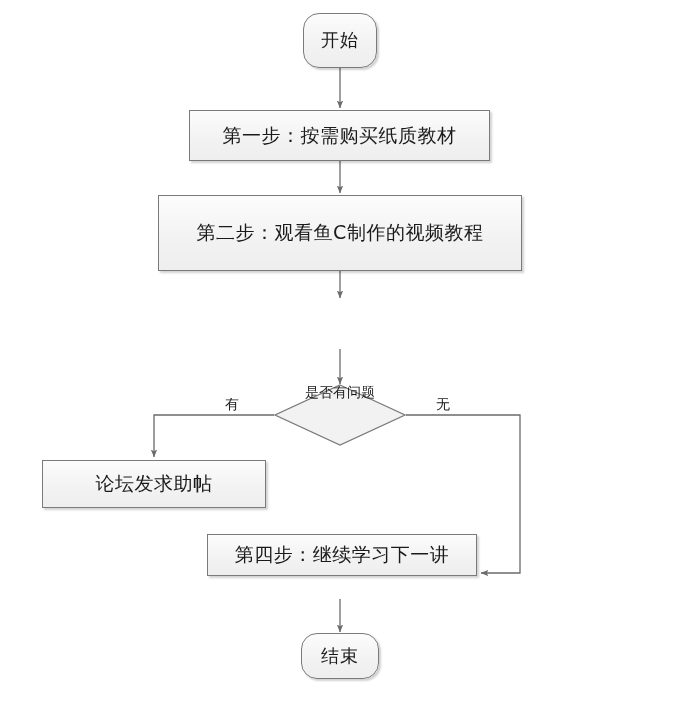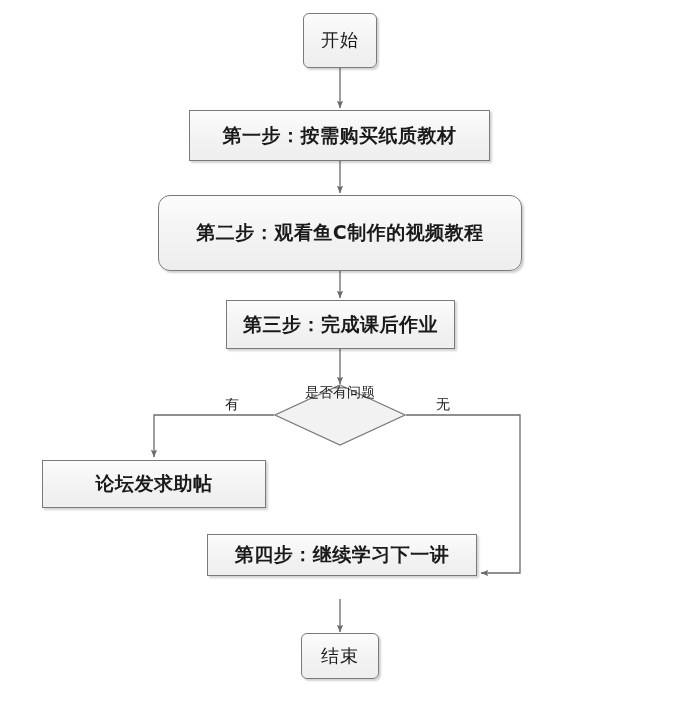--- a/index.html
+++ b/index.html
@@ -19,25 +19,25 @@
     display:flex;align-items:center;justify-content:center;
     text-align:center;
     color:#1a1a1a;
     background:linear-gradient(180deg,#fcfcfc 0%,#f2f2f2 60%,#eeeeee 100%);
     border:1px solid #7a7a7a;
     box-shadow:2px 2px 2px rgba(0,0,0,0.18);
   }
   .node .lbl{
     display:block;
     line-height:1.15;
-    font-weight:700;
+    font-weight:400;
     letter-spacing:0.5px;
     white-space:nowrap;
   }
-  .terminator{border-radius:6px;}
+  .terminator{border-radius:16px;}
   .terminator .lbl{font-size:18px;font-weight:400;letter-spacing:1px;}
   .process .lbl{font-size:19px;}
 
   
   .decision{
     position:absolute;
     width:132px;height:62px;
     display:flex;justify-content:center;
   }
   .decision .dshape{
@@ -79,27 +79,24 @@
   </svg>
 
   <div class="node terminator" style="left:303px;top:13px;width:74px;height:55px;">
     <span class="lbl">开始</span>
   </div>
 
   <div class="node process" style="left:189px;top:110px;width:301px;height:51px;">
     <span class="lbl">第一步：按需购买纸质教材</span>
   </div>
 
-  <div class="node process" style="left:158px;top:195px;width:364px;height:76px;border-radius:12px;">
+  <div class="node process" style="left:158px;top:195px;width:364px;height:76px;">
     <span class="lbl">第二步：观看鱼C制作的视频教程</span>
   </div>
 
-  <div class="node process" style="left:226px;top:300px;width:229px;height:49px;">
-    <span class="lbl">第三步：完成课后作业</span>
-  </div>
 
   <div class="decision" style="left:274px;top:384px;">
     <svg class="dshape" viewBox="0 0 132 62" xmlns="http://www.w3.org/2000/svg">
       <polygon points="66,1 131,31 66,61 1,31" fill="#f2f2f2" stroke="#7a7a7a" stroke-width="1.2"></polygon>
     </svg>
     <span class="lbl">是否有问题</span>
   </div>
 
   <div class="edge-label" style="left:225px;top:396px;">有</div>
   <div class="edge-label" style="left:436px;top:396px;">无</div>

